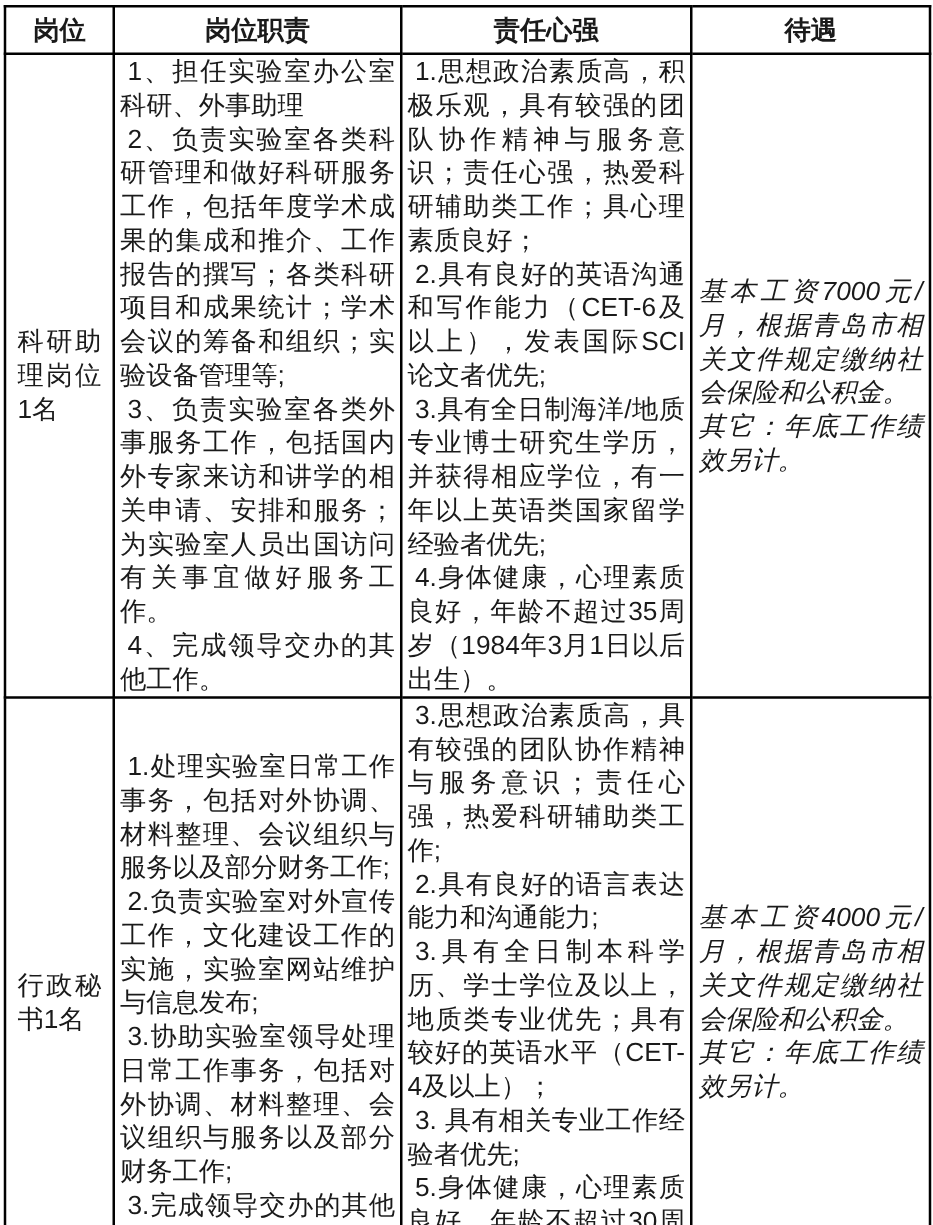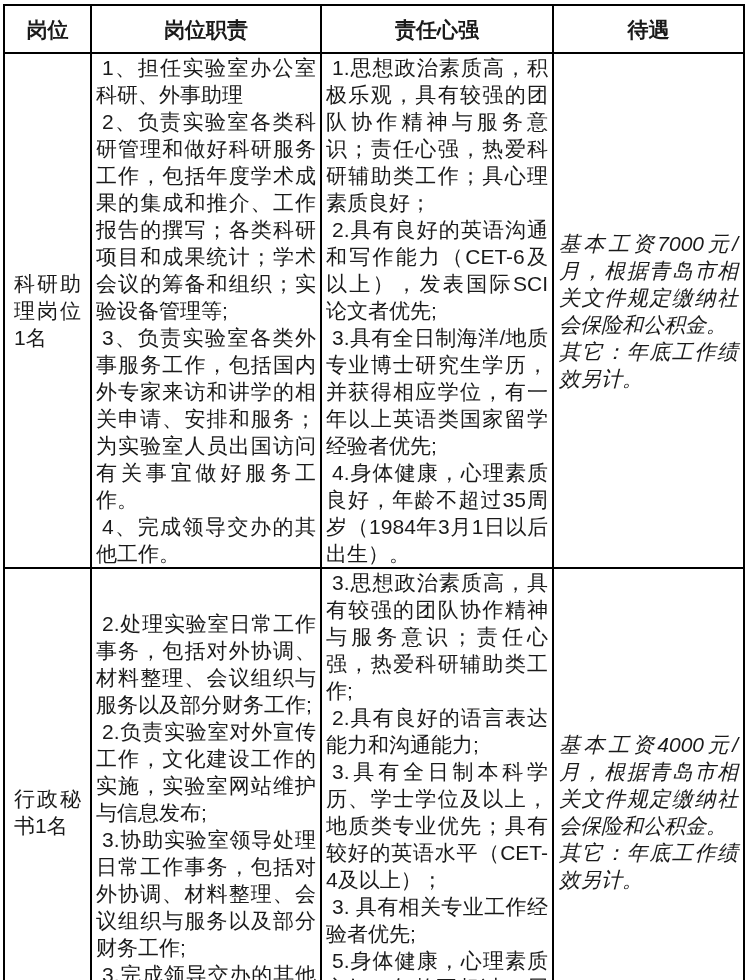--- a/index.html
+++ b/index.html
@@ -22,21 +22,21 @@
     table-layout: fixed;
   }
   table.jobs th, table.jobs td {
     border: 2px solid #000000;
     color: #1a1a1a;
     font-size: 21px;
     line-height: 27px;
     vertical-align: middle;
     overflow: hidden;
   }
-  tr.hdr { height: 48px; }
+  tr.hdr { height: 38px; }
   tr.r1  { height: 491px; }
   tr.r2  { height: 444px; }
   th.hcell {
     font-weight: bold;
     text-align: center;
     padding: 0 2px;
   }
   td.pos {
     padding: 0 9px;
     text-align: justify;
@@ -101,21 +101,21 @@
       <td class="comp">
         <p>基本工资7000元/月，根据青岛市相关文件规定缴纳社会保险和公积金。</p>
         <p>其它：年底工作绩效另计。</p>
       </td>
     </tr>
     <tr class="r2">
       <td class="pos">
         <p>行政秘书1名</p>
       </td>
       <td class="duties">
-        <p>2.处理实验室日常工作事务，包括对外协调、材料整理、会议组织与服务以及部分财务工作;</p>
+        <p>1.处理实验室日常工作事务，包括对外协调、材料整理、会议组织与服务以及部分财务工作;</p>
         <p>2.负责实验室对外宣传工作，文化建设工作的实施，实验室网站维护与信息发布;</p>
         <p>3.协助实验室领导处理日常工作事务，包括对外协调、材料整理、会议组织与服务以及部分财务工作;</p>
         <p>3.完成领导交办的其他工作。</p>
       </td>
       <td class="reqs">
         <p>3.思想政治素质高，具有较强的团队协作精神与服务意识；责任心强，热爱科研辅助类工作;</p>
         <p>2.具有良好的语言表达能力和沟通能力;</p>
         <p>3.具有全日制本科学历、学士学位及以上，地质类专业优先；具有较好的英语水平（CET-4及以上）；</p>
         <p>3. 具有相关专业工作经验者优先;</p>
         <p>5.身体健康，心理素质良好，年龄不超过30周岁（1988年3月1日以后出生）。</p>

